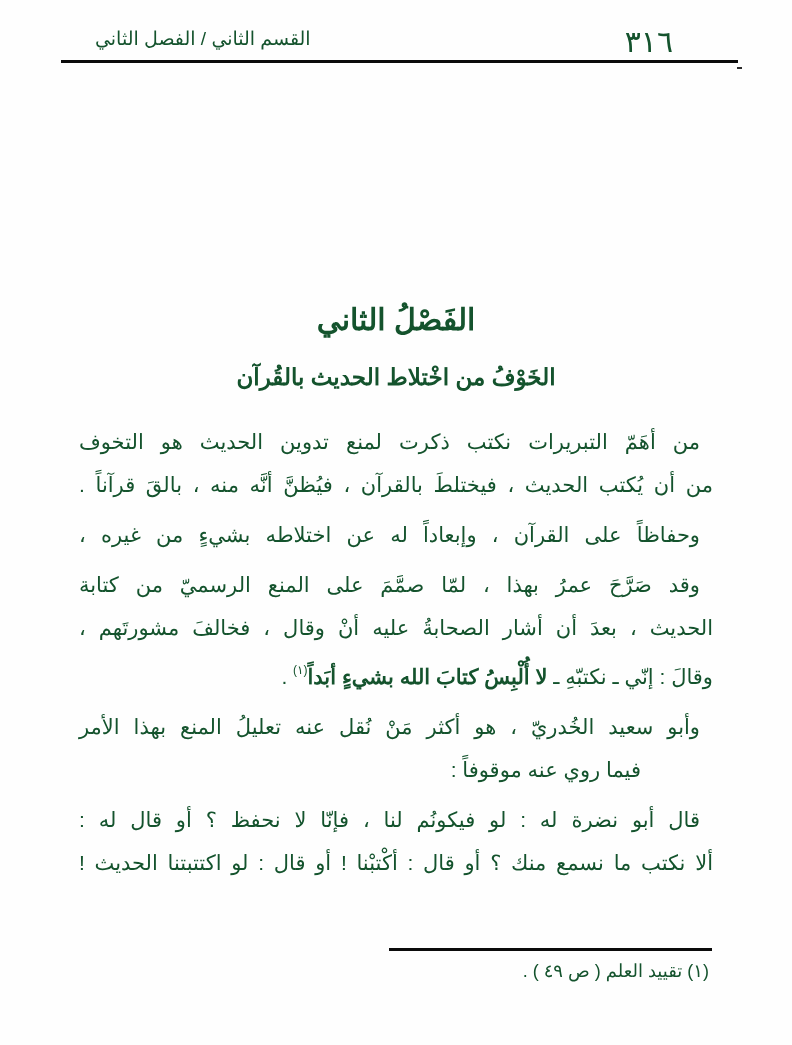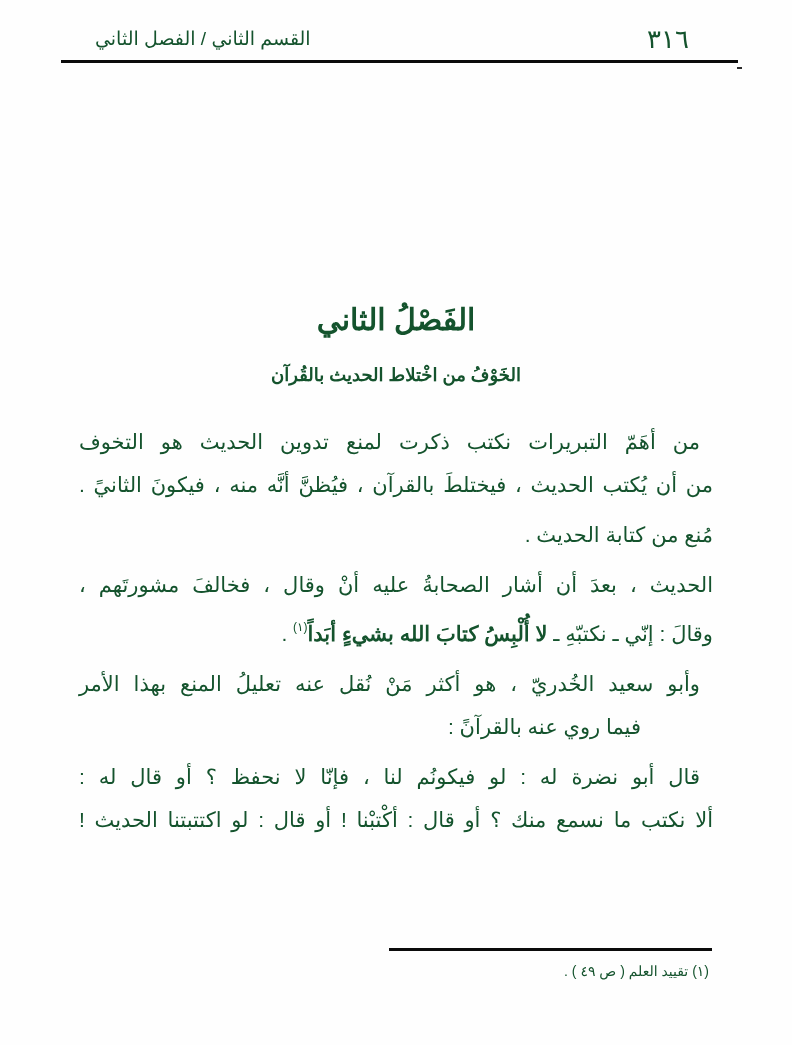--- a/index.html
+++ b/index.html
@@ -23,22 +23,22 @@
     position: absolute;
     top: 27px;
     left: 95px;
     font-size: 19px;
     letter-spacing: 0.2px;
     white-space: nowrap;
   }
   .page-number {
     position: absolute;
     top: 24px;
-    right: 103px;
-    font-size: 26px;
+    right: 119px;
+    font-size: 30px;
     white-space: nowrap;
   }
   .header-rule {
     position: absolute;
     top: 60px;
     left: 61px;
     width: 677px;
     height: 3px;
     background: #0b0b0b;
   }
@@ -61,21 +61,21 @@
     font-size: 30px;
     font-weight: bold;
   }
   .chapter-subtitle {
     position: absolute;
     top: 364px;
     left: 0;
     right: 0;
     margin: 0;
     text-align: center;
-    font-size: 18px;
+    font-size: 23px;
     font-weight: bold;
   }
   
   .body-text {
     position: absolute;
     top: 420px;
     right: 79px;
     width: 634px;
     font-size: 21px;
   }
@@ -117,21 +117,21 @@
     top: 948px;
     right: 80px;
     width: 323px;
     height: 3px;
     background: #0b0b0b;
   }
   .footnote-line {
     position: absolute;
     top: 955px;
     right: 83px;
-    font-size: 14px;
+    font-size: 18px;
     line-height: 32px;
     white-space: nowrap;
   }
 </style>
 </head>
 <body>
 
 <div class="page">
 
   <span class="running-title">القسم الثاني / الفصل الثاني</span>
@@ -140,37 +140,38 @@
     <span class="rule-tick"></span>
   </div>
 
   <h1 class="chapter-title">الفَصْلُ الثاني</h1>
   <h2 class="chapter-subtitle">الخَوْفُ من اخْتلاط الحديث بالقُرآن</h2>
 
   <main class="body-text">
 
     <p class="para">
       <span class="line firstline">من أهَمّ التبريرات نكتب ذكرت لمنع تدوين الحديث هو التخوف</span>
-      <span class="line">من أن يُكتب الحديث ، فيختلطَ بالقرآن ، فيُظنَّ أنَّه منه ، فيكونَ الثانيً .</span>
+      <span class="line">من أن يُكتب الحديث ، فيختلطَ بالقرآن ، فيُظنَّ أنَّه منه ، بالقَ قرآناً .</span>
     </p>
 
     <p class="para">
-      <span class="line endline">مُنع من كتابة الحديث .</span>
+      <span class="line firstline">وحفاظاً على القرآن ، وإبعاداً له عن اختلاطه بشيءٍ من غيره ،</span>
     </p>
 
     <p class="para">
+      <span class="line firstline">وقد صَرَّحَ عمرُ بهذا ، لمّا صمَّمَ على المنع الرسميّ من كتابة</span>
       <span class="line">الحديث ، بعدَ أن أشار الصحابةُ عليه أنْ وقال ، فخالفَ مشورتَهم ،</span>
       <span class="line endline">
         <span>وقالَ : إنّي ـ نكتبّهِ ـ </span><b>لا أُلْبِسُ كتابَ الله بشيءٍ أبَداً</b><span class="fn-marker">(١)</span><span> .</span>
       </span>
     </p>
 
     <p class="para">
       <span class="line firstline">وأبو سعيد الخُدريّ ، هو أكثر مَنْ نُقل عنه تعليلُ المنع بهذا الأمر</span>
-      <span class="line endline indented">فيما روي عنه بالقرآنً :</span>
+      <span class="line endline indented">فيما روي عنه موقوفاً :</span>
     </p>
 
     <p class="para">
       <span class="line firstline">قال أبو نضرة له : لو فيكونُم لنا ، فإنّا لا نحفظ ؟ أو قال له :</span>
       <span class="line">ألا نكتب ما نسمع منك ؟ أو قال : أكْتبْنا ! أو قال : لو اكتتبتنا الحديث !</span>
     </p>
 
   </main>
 
   <div class="footnote-rule"></div>

